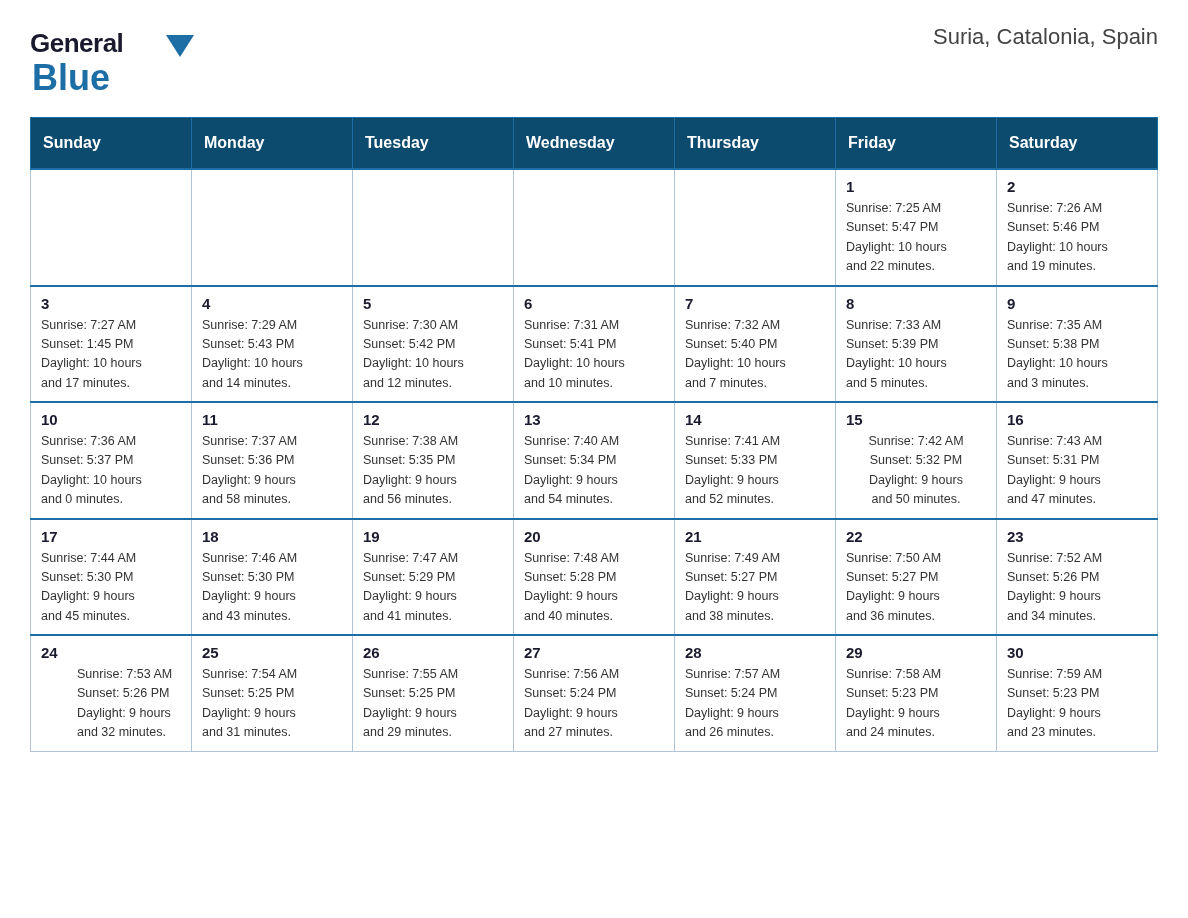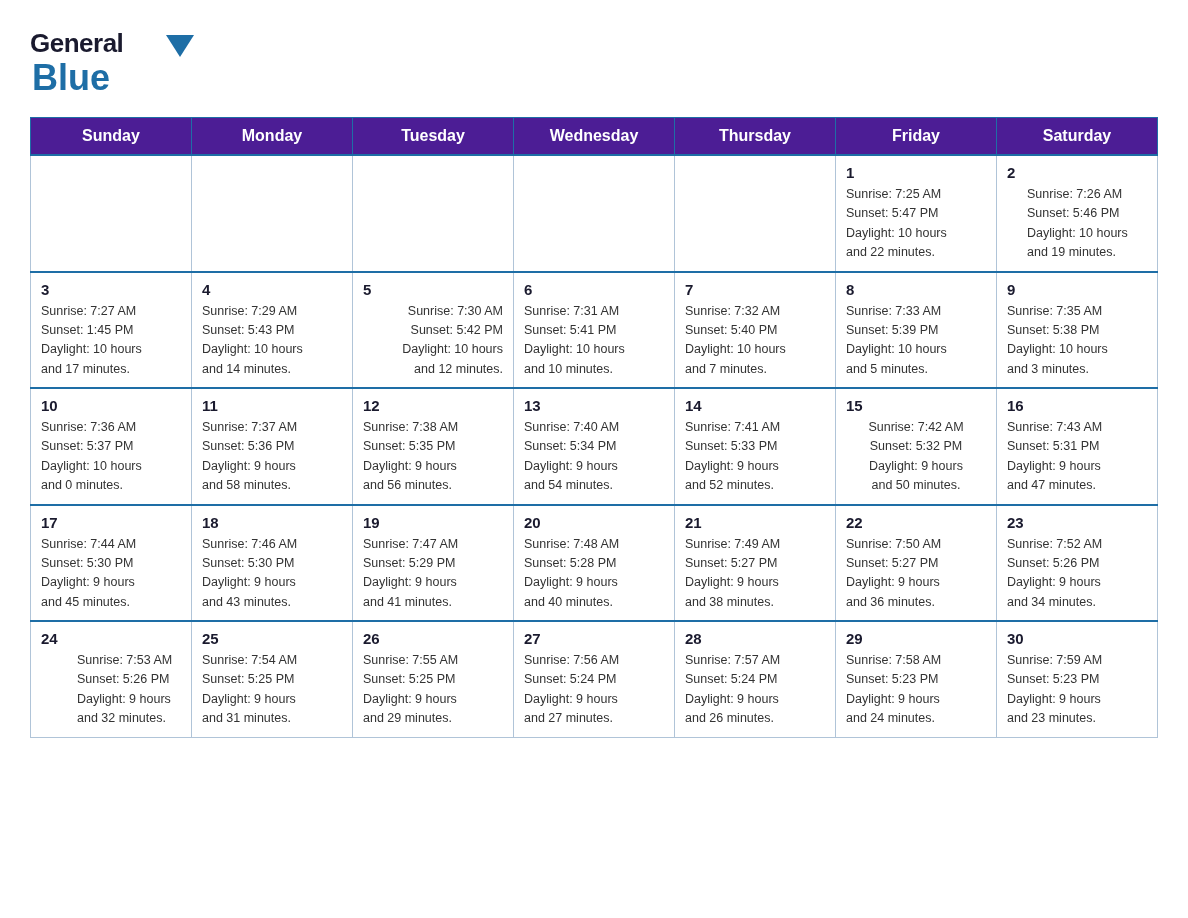--- a/index.html
+++ b/index.html
@@ -61,26 +61,26 @@
     .location-title {
       font-size: 22px;
       color: #444;
       margin-top: 4px;
     }
     .calendar {
       width: 100%;
       border-collapse: collapse;
     }
     .calendar th {
-      background-color: #4c1d95;
+      background-color: #0c4a6e;
       color: #fff;
       font-size: 16px;
       font-weight: bold;
-      padding: 9px 12px;
-      text-align: center;
+      padding: 16px 12px;
+      text-align: left;
       border: 1px solid #1e6ea6;
     }
     .calendar td {
       border: 1px solid #b0c4d8;
       vertical-align: top;
       padding: 8px 10px;
       width: calc(100% / 7);
       min-height: 100px;
       font-size: 13px;
       color: #222;
@@ -113,20 +113,21 @@
 
 <div class="header-area">
   <div class="logo">
     <div class="logo-top">
       <span class="logo-general">General</span>
       <div class="logo-triangle"></div>
     </div>
     <span class="logo-blue">Blue</span>
   </div>
   <div class="title-area">
+    <div class="location-title">Suria, Catalonia, Spain</div>
   </div>
 </div>
 
 <table class="calendar">
   <thead>
     <tr>
     <th>Sunday</th>
         <th>Monday</th>
         <th>Tuesday</th>
         <th>Wednesday</th>
@@ -144,21 +145,21 @@
         <td class="empty-cell"></td>
         <td>
           <span class="day-number">1</span>
           <div class="day-info" style="white-space: pre-line;">Sunrise: 7:25 AM
 Sunset: 5:47 PM
 Daylight: 10 hours
 and 22 minutes.</div>
         </td>
         <td>
           <span class="day-number">2</span>
-          <div class="day-info" style="white-space: pre-line; margin-left: 20px;">Sunrise: 7:26 AM
+          <div class="day-info" style="white-space: pre-line;">Sunrise: 7:26 AM
 Sunset: 5:46 PM
 Daylight: 10 hours
 and 19 minutes.</div>
         </td>
       </tr>
       <tr class="data-row">
         <td>
           <span class="day-number">3</span>
           <div class="day-info" style="white-space: pre-line;">Sunrise: 7:27 AM
 Sunset: 1:45 PM
@@ -167,21 +168,21 @@
         </td>
         <td>
           <span class="day-number">4</span>
           <div class="day-info" style="white-space: pre-line;">Sunrise: 7:29 AM
 Sunset: 5:43 PM
 Daylight: 10 hours
 and 14 minutes.</div>
         </td>
         <td>
           <span class="day-number">5</span>
-          <div class="day-info" style="white-space: pre-line; text-align: right;">Sunrise: 7:30 AM
+          <div class="day-info" style="white-space: pre-line;">Sunrise: 7:30 AM
 Sunset: 5:42 PM
 Daylight: 10 hours
 and 12 minutes.</div>
         </td>
         <td>
           <span class="day-number">6</span>
           <div class="day-info" style="white-space: pre-line;">Sunrise: 7:31 AM
 Sunset: 5:41 PM
 Daylight: 10 hours
 and 10 minutes.</div>

